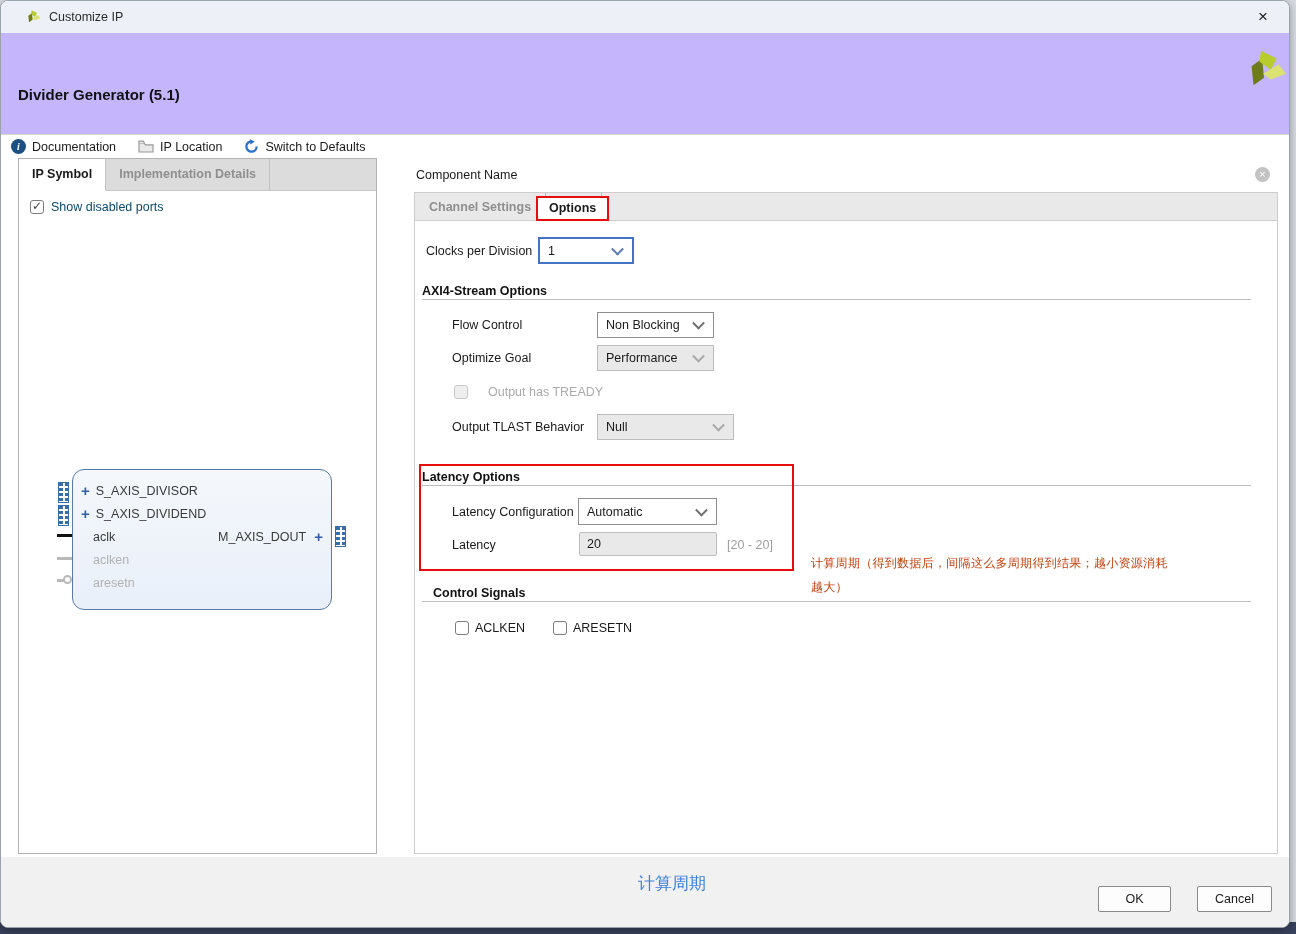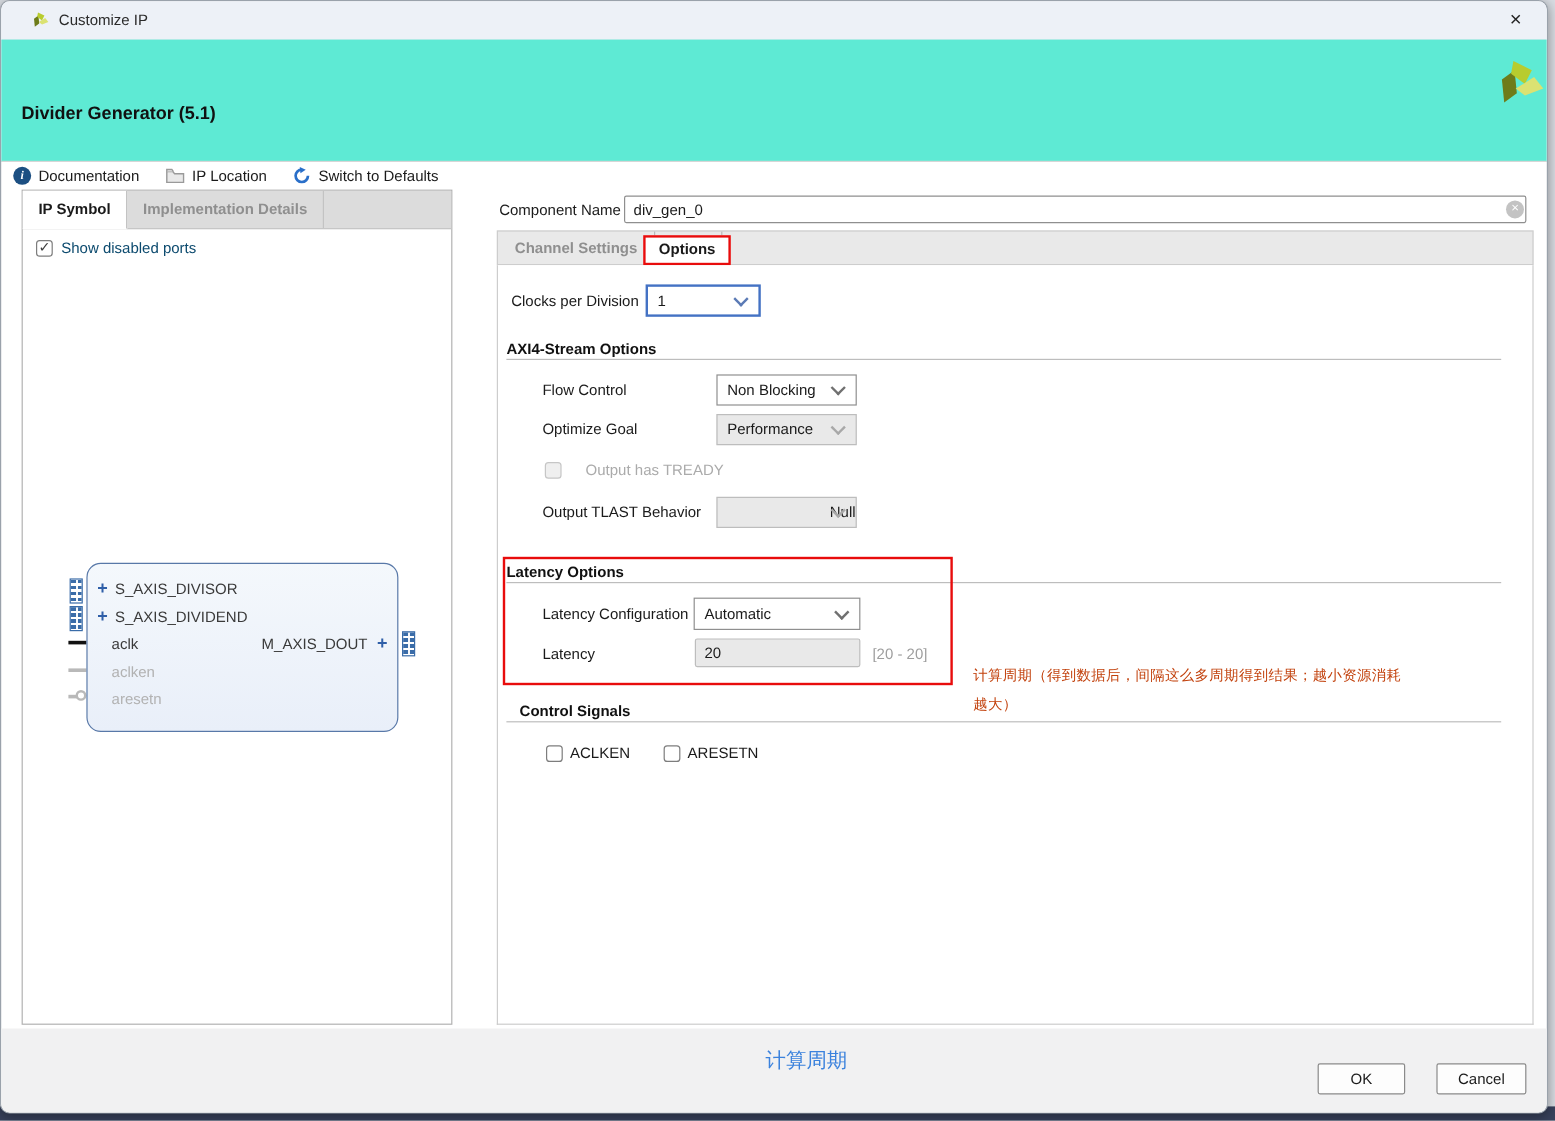--- a/index.html
+++ b/index.html
@@ -7,21 +7,21 @@
   .desktop-strip{position:absolute;left:0;top:922px;width:1296px;height:12px;background:#38415c;}
   .window{position:absolute;left:0;top:0;width:1290px;height:928px;background:#ffffff;
     border:1px solid #9aa2ab;border-radius:8px;overflow:hidden;box-shadow:0 2px 10px rgba(0,0,0,.35);box-sizing:border-box;}
   
   .titlebar{position:absolute;left:0;top:0;right:0;height:32px;background:#edf1f7;border-bottom:1px solid #dde2e9;}
   .titlebar .tb-icon{position:absolute;left:24px;top:8px;width:16px;height:16px;}
   .titlebar .tb-text{position:absolute;left:48px;top:9px;font-size:12.5px;color:#2b2b2b;}
   .titlebar .close{position:absolute;right:14px;top:4px;width:24px;height:24px;font-size:17px;color:#222;
     text-align:center;line-height:24px;cursor:default;}
   
-  .header{position:absolute;left:0;top:32px;right:0;height:101px;background:#5eead4;border-bottom:1px solid #d6d6d6;}
+  .header{position:absolute;left:0;top:32px;right:0;height:101px;background:#c4b5fd;border-bottom:1px solid #d6d6d6;}
   .header .dlg-title{position:absolute;left:17px;top:53px;font-size:15px;font-weight:bold;color:#111;}
   .header .logo{position:absolute;left:1241px;top:14px;width:46px;height:46px;}
   .toolbar{position:absolute;left:10px;top:106px;display:flex;gap:22px;font-size:12.5px;color:#1a1a1a;align-items:center;}
   .toolbar .titem{display:flex;align-items:center;gap:6px;cursor:default;}
   .info-ic{width:15px;height:15px;border-radius:50%;background:#1c4f82;color:#fff;font-size:10px;font-weight:bold;
     font-style:italic;text-align:center;line-height:15px;font-family:"Liberation Serif","DejaVu Serif",serif;}
   
   .lpanel{position:absolute;left:17px;top:157px;width:359px;height:696px;background:#fff;border:1px solid #b2b2b2;box-sizing:border-box;}
   .lp-tabs{position:absolute;left:0;top:0;right:0;height:31px;background:#dcdcdc;border-bottom:1px solid #c6c6c6;display:flex;}
   .lp-tab{padding:0 13px;line-height:30px;font-size:12.5px;font-weight:bold;border-right:1px solid #c3c3c3;}
@@ -178,23 +178,20 @@
         </div>
         <div class="port-row" style="top:102px;">
           <span style="width:14px;"></span>
           <span class="pname off">aresetn</span>
         </div>
       </div>
     </div>
   </div>
 
   <span class="lbl" style="left:415px;top:167px;">Component Name</span>
-  <div class="field" style="left:519px;top:162px;width:752px;height:23px;">
-    <span>div_gen_0</span>
-  </div>
   <div class="clear-ic">×</div>
 
   <div class="rtabs">
     <div class="rtab-inactive">Channel Settings</div>
     <div class="rtab-div2"></div>
   </div>
   <div class="rtab-active" style="left:535px;top:195px;position:absolute;">Options</div>
 
   <div class="content-frame"></div>
 
@@ -218,21 +215,21 @@
     <span>Performance</span>
     <span class="chev"></span>
   </div>
 
   <div class="cbrow" style="left:453px;top:384px;gap:20px;">
     <span class="cb disabled"></span>
     <span class="lbl dis" style="position:static;">Output has TREADY</span>
   </div>
 
   <span class="lbl" style="left:451px;top:419px;">Output TLAST Behavior</span>
-  <div class="dd dis" style="left:596px;top:413px;width:117px;height:26px;justify-content:flex-end;">
+  <div class="dd dis" style="left:596px;top:413px;width:137px;height:26px;">
     <span>Null</span>
     <span class="chev"></span>
   </div>
 
   <span class="sec-title" style="left:421px;top:469px;">Latency Options</span>
   <div class="sec-hr" style="left:421px;top:484px;width:829px;"></div>
 
   <span class="lbl" style="left:451px;top:504px;">Latency Configuration</span>
   <div class="dd" style="left:577px;top:497px;width:139px;height:27px;">
     <span>Automatic</span>

